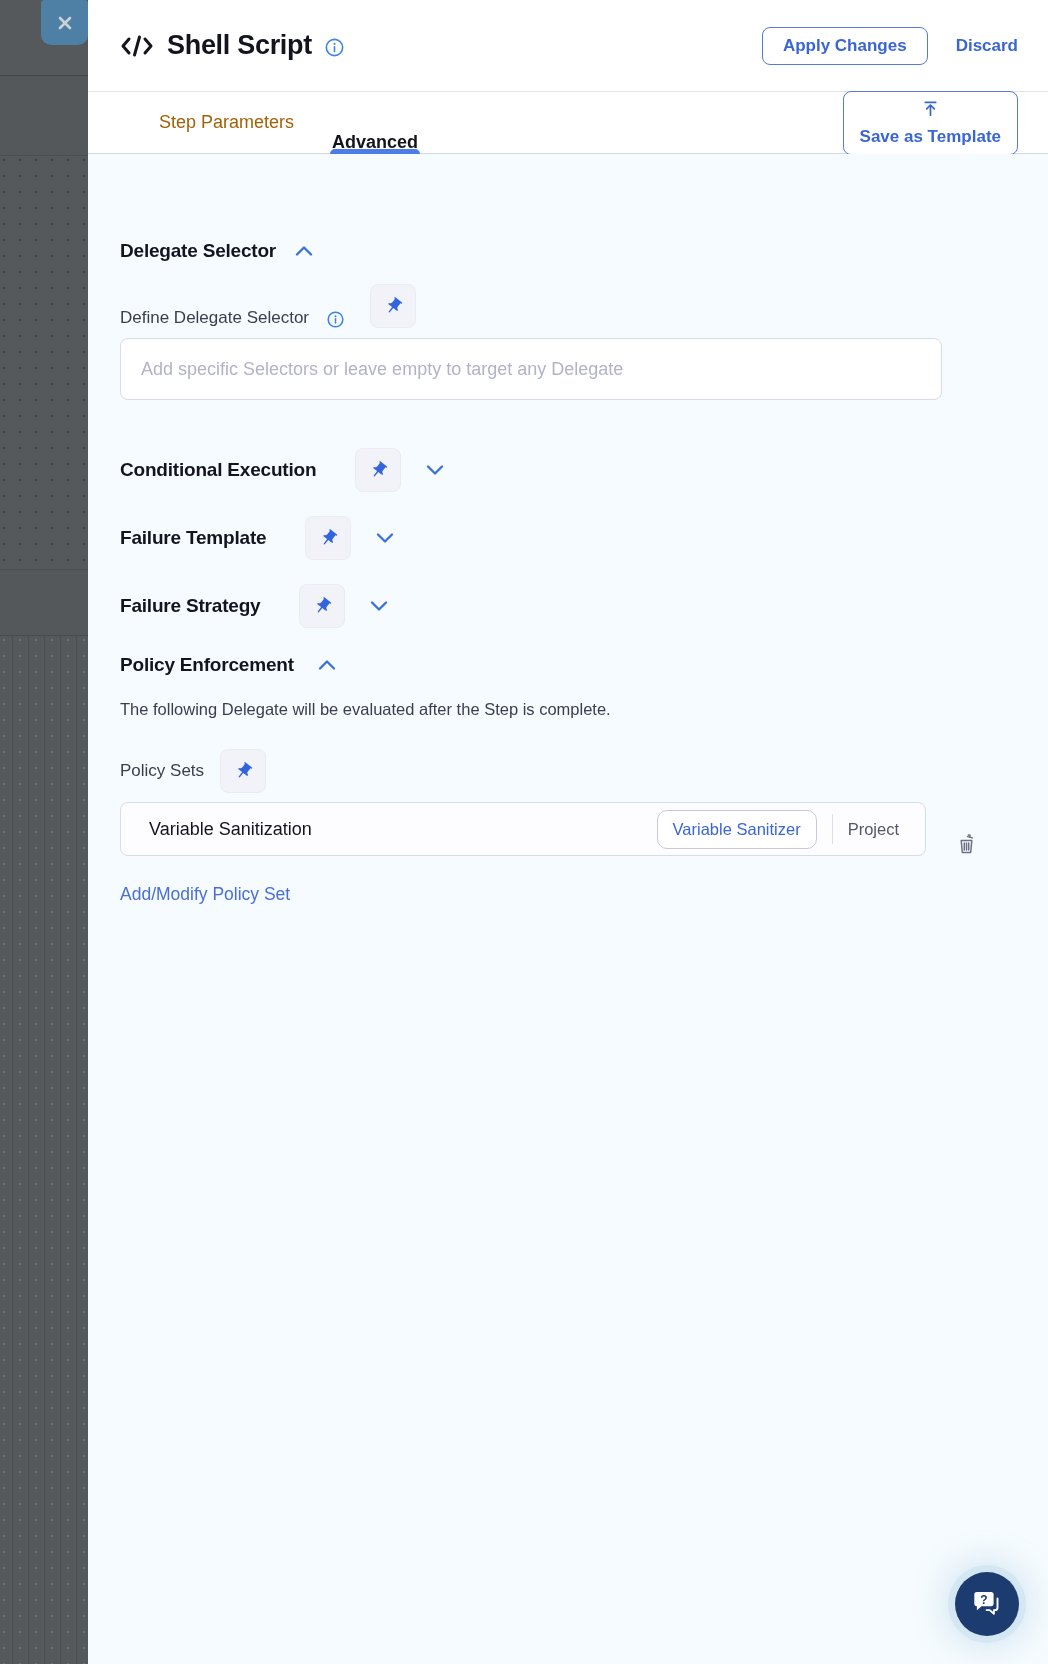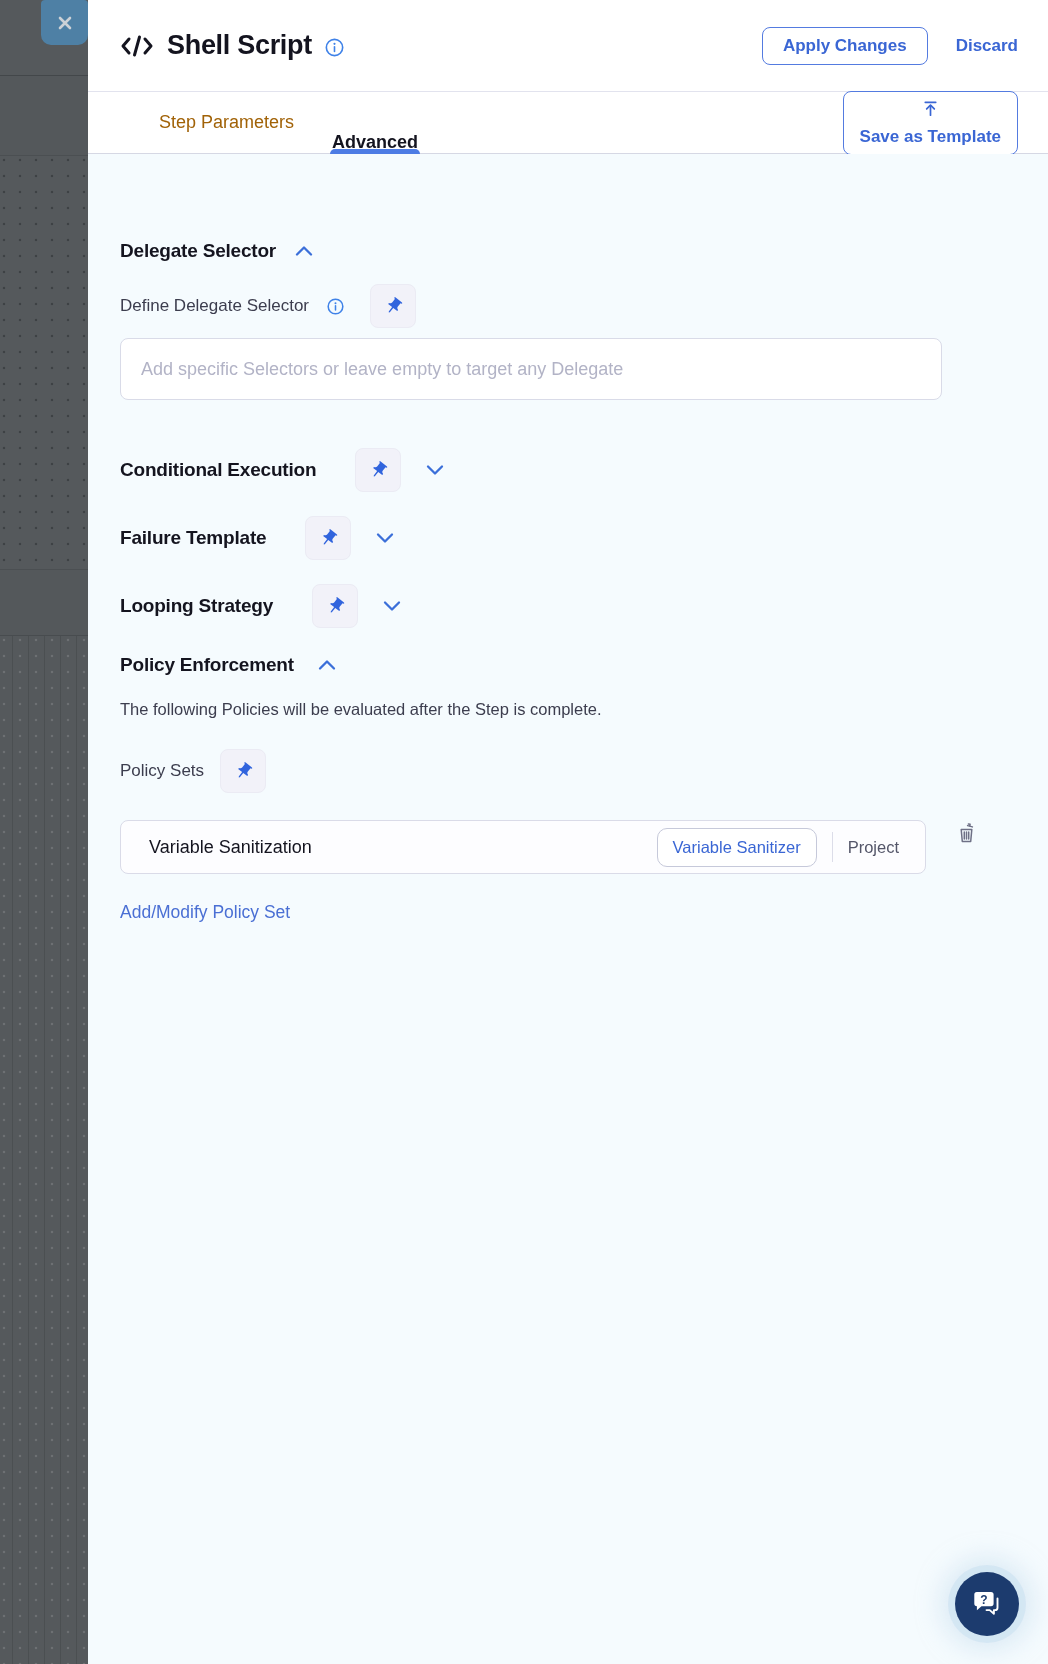--- a/index.html
+++ b/index.html
@@ -78,21 +78,21 @@
   }
   .tabbar .btn-outline { margin-left:auto; padding:7px 16px;flex-direction:column; }
 
   .content {
     flex:1; background:#f5fbfe; padding:86px 0 0 32px; position:relative;
   }
 
   .section-heading-row { display:flex; align-items:center; gap:12px; }
   .section-heading { font-size:19px; font-weight:700; color:#14141f; letter-spacing:-0.2px; }
 
-  .field-label-row { margin-top:22px; display:flex; align-items:center; gap:18px; height:44px; }
+  .field-label-row { margin-top:22px; display:flex; align-items:flex-end; gap:18px; height:44px; }
   .field-label { font-size:17px; color:#3c3d4e; }
 
   .pin-btn {
     width:46px; height:44px; border:1px solid #ebebf4; background:#f2f2f9;
     border-radius:8px; display:flex; align-items:center; justify-content:center;
     cursor:pointer; margin-left:8px;
   }
 
   .chevron-btn { background:none; border:none; cursor:pointer; padding:4px;
     display:flex; align-items:center; margin-left:2px; }
@@ -108,21 +108,21 @@
   .collapsed-row.first { margin-top:48px; }
   .collapsed-row .section-heading { margin-right:13px; }
 
   .policy-heading-row { margin-top:26px; display:flex; align-items:center; gap:17px; }
   .policy-desc { margin-top:24px; font-size:16.5px; color:#3c3d4e; }
 
   .policy-sets-row { margin-top:30px; display:flex; align-items:center; height:44px; }
   .policy-sets-label { font-size:17px; color:#3c3d4e; }
   .policy-sets-row .pin-btn { margin-left:16px; }
 
-  .policy-row { margin-top:27px; display:flex; align-items:flex-start; }
+  .policy-row { margin-top:9px; display:flex; align-items:flex-end; }
   .policy-card {
     width:806px; height:54px; background:#fdfdff;
     border:1px solid #dadbe8; border-radius:8px;
     display:flex; align-items:center; padding:0 16px 0 28px;
   }
   .policy-name { flex:1; font-size:18px; color:#14141f; }
   .policy-badge {
     border:1px solid #c6c9da; border-radius:10px; background:#fff;
     color:#3a66d4; font-size:16.5px; padding:9px 15px; cursor:default;
   }
@@ -286,21 +286,21 @@
         <span>
           <svg width="20" height="14" viewBox="0 0 20 14" fill="none" stroke="#3b6fd9" stroke-width="2.3" stroke-linecap="round" stroke-linejoin="round">
             <path d="M3 3.5 L10 10.5 L17 3.5"></path>
           </svg>
         </span>
       </button>
     </div>
 
     
     <div class="collapsed-row">
-      <span class="section-heading">Looping Strategy</span>
+      <span class="section-heading">Failure Strategy</span>
       <button class="pin-btn">
         <span>
           <svg width="21" height="21" viewBox="0 0 24 24" fill="#3164dd">
             <g transform="rotate(38 12 12)">
               <path d="M16 9V4h.8c.45 0 .8-.35.8-.8s-.35-.8-.8-.8H7.2c-.45 0-.8.35-.8.8s.35.8.8.8H8v5c0 1.66-1.1 2.6-2.6 2.9v1.6h5.8v6.3l.8.9.8-.9v-6.3h5.8v-1.6C17.1 11.6 16 10.66 16 9z"></path>
             </g>
           </svg>
         </span>
       </button>
       <button class="chevron-btn">
@@ -317,21 +317,21 @@
       <span class="section-heading">Policy Enforcement</span>
       <button class="chevron-btn">
         <span>
           <svg width="20" height="14" viewBox="0 0 20 14" fill="none" stroke="#3b6fd9" stroke-width="2.3" stroke-linecap="round" stroke-linejoin="round">
             <path d="M3 10.5 L10 3.5 L17 10.5"></path>
           </svg>
         </span>
       </button>
     </div>
 
-    <div class="policy-desc">The following Policies will be evaluated after the Step is complete.</div>
+    <div class="policy-desc">The following Delegate will be evaluated after the Step is complete.</div>
 
     <div class="policy-sets-row">
       <span class="policy-sets-label">Policy Sets</span>
       <button class="pin-btn">
         <span>
           <svg width="21" height="21" viewBox="0 0 24 24" fill="#3164dd">
             <g transform="rotate(38 12 12)">
               <path d="M16 9V4h.8c.45 0 .8-.35.8-.8s-.35-.8-.8-.8H7.2c-.45 0-.8.35-.8.8s.35.8.8.8H8v5c0 1.66-1.1 2.6-2.6 2.9v1.6h5.8v6.3l.8.9.8-.9v-6.3h5.8v-1.6C17.1 11.6 16 10.66 16 9z"></path>
             </g>
           </svg>

